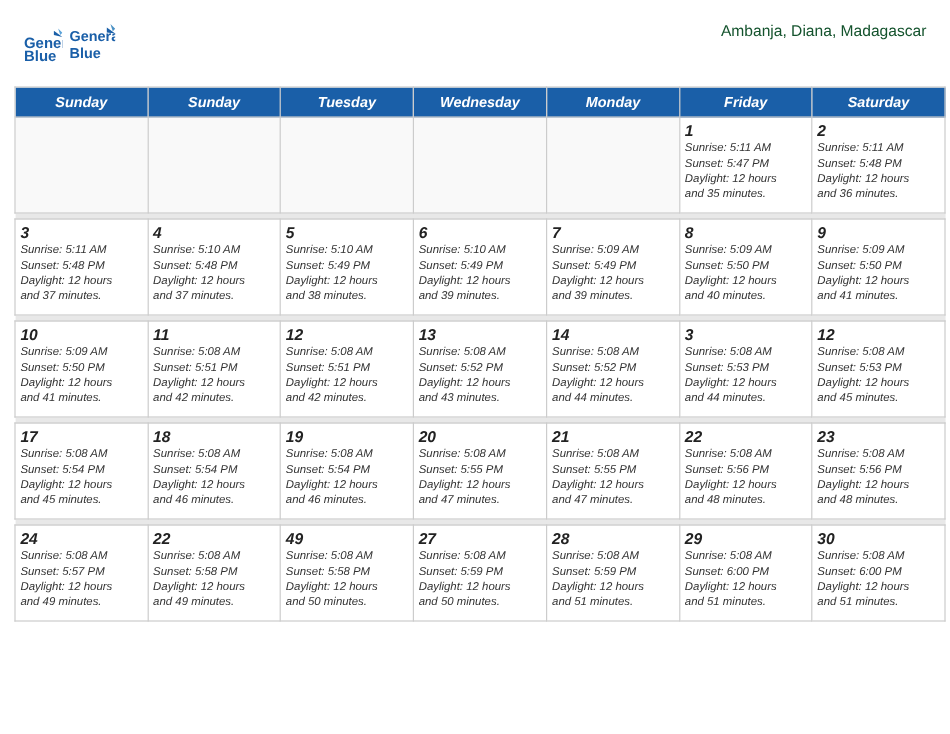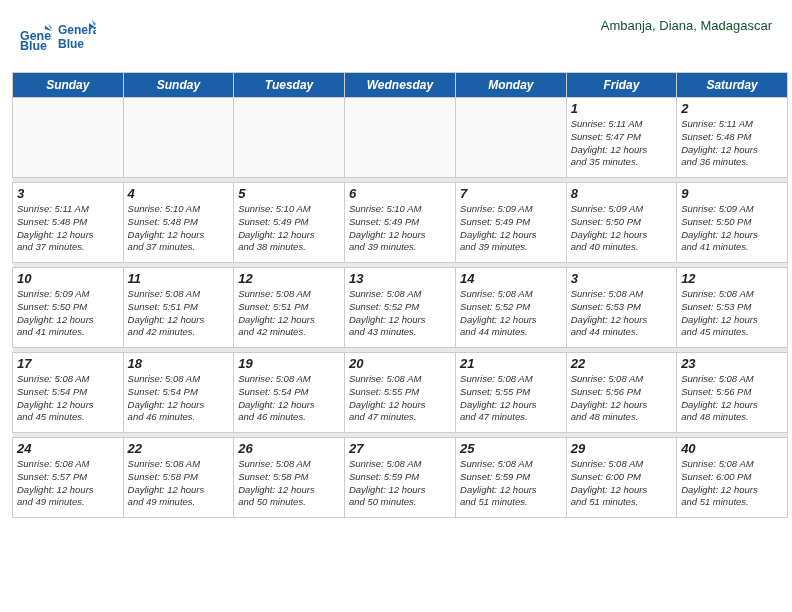--- a/index.html
+++ b/index.html
@@ -324,49 +324,49 @@
 and 49 minutes.</div>
             </td>
             <td>
               <span class="day-number">22</span>
               <div class="day-info" style="white-space: pre-line;">Sunrise: 5:08 AM
 Sunset: 5:58 PM
 Daylight: 12 hours
 and 49 minutes.</div>
             </td>
             <td>
-              <span class="day-number">26</span>
+              <span class="day-number">49</span>
               <div class="day-info" style="white-space: pre-line;">Sunrise: 5:08 AM
 Sunset: 5:58 PM
 Daylight: 12 hours
 and 50 minutes.</div>
             </td>
             <td>
               <span class="day-number">27</span>
               <div class="day-info" style="white-space: pre-line;">Sunrise: 5:08 AM
 Sunset: 5:59 PM
 Daylight: 12 hours
 and 50 minutes.</div>
             </td>
             <td>
-              <span class="day-number">25</span>
+              <span class="day-number">28</span>
               <div class="day-info" style="white-space: pre-line;">Sunrise: 5:08 AM
 Sunset: 5:59 PM
 Daylight: 12 hours
 and 51 minutes.</div>
             </td>
             <td>
               <span class="day-number">29</span>
               <div class="day-info" style="white-space: pre-line;">Sunrise: 5:08 AM
 Sunset: 6:00 PM
 Daylight: 12 hours
 and 51 minutes.</div>
             </td>
             <td>
-              <span class="day-number">40</span>
+              <span class="day-number">30</span>
               <div class="day-info" style="white-space: pre-line;">Sunrise: 5:08 AM
 Sunset: 6:00 PM
 Daylight: 12 hours
 and 51 minutes.</div>
             </td>
           </tr>
         </tbody>
     </table>
   </div>
 </div>

